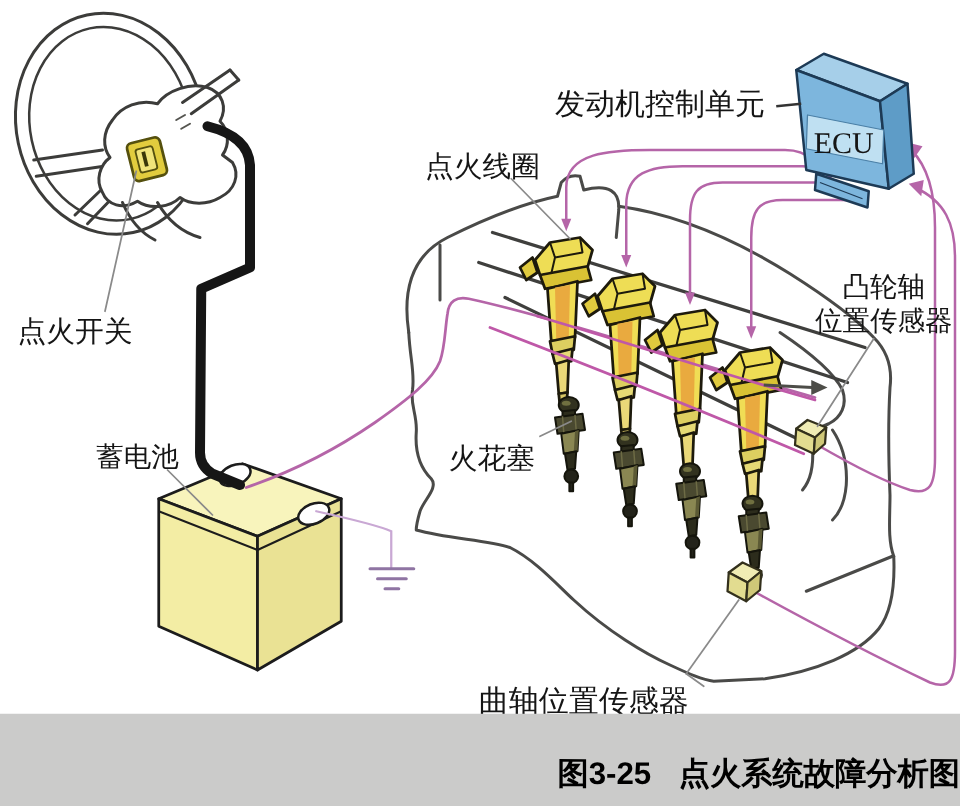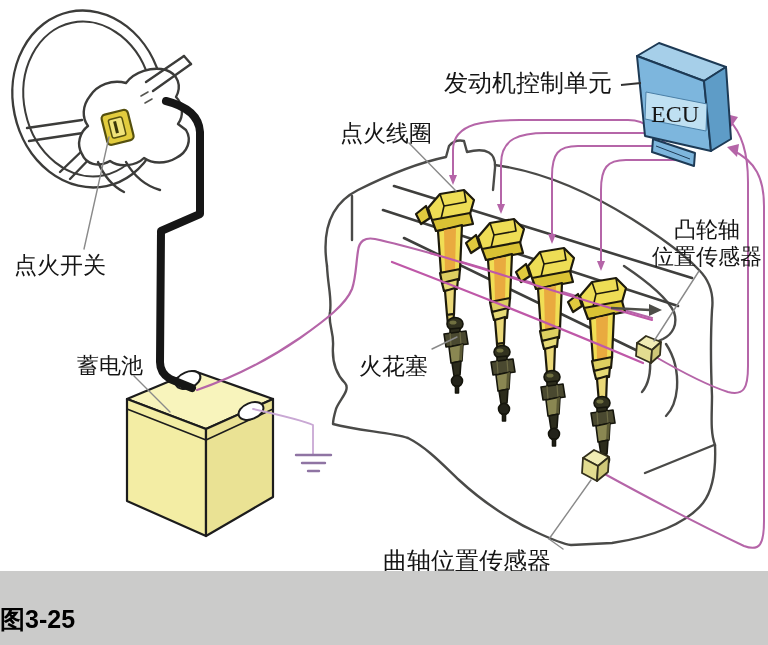--- a/index.html
+++ b/index.html
@@ -1,21 +1,21 @@
 <!DOCTYPE html>
 <html><head>
 <meta charset="utf-8">
 <style>
   html,body{margin:0;padding:0;background:#ffffff;}
   .stage{position:relative;width:768px;height:645px;background:#ffffff;overflow:hidden;
          font-family:"Liberation Serif","DejaVu Serif",serif;}
   .stage svg{position:absolute;left:0;top:0;}
   svg text{fill:#151515;font-family:"Liberation Serif","DejaVu Serif",serif;}
   .caption-band{position:absolute;left:0;top:571px;width:768px;height:74px;background:#cbcbca;
-    display:flex;justify-content:flex-start;align-items:center;}
+    display:flex;justify-content:flex-end;align-items:center;}
   .caption-inner{transform:translateY(11px);display:flex;gap:22px;
     font-family:"Liberation Sans","DejaVu Sans",sans-serif;font-weight:700;
     font-size:25px;color:#000;line-height:1;}
 </style>
 </head>
 <body>
 
 <div class="stage">
 <svg width="768" height="645" viewBox="0 0 768 645">
 
@@ -187,15 +187,16 @@
   <text x="444" y="91" font-size="24">发动机控制单元</text>
   <text x="651" y="122" font-size="24" fill="#16243e">ECU</text>
   <text x="707" y="237" font-size="22" text-anchor="middle">凸轮轴</text>
   <text x="707" y="264" font-size="22" text-anchor="middle">位置传感器</text>
   <text x="383" y="569" font-size="24">曲轴位置传感器</text>
 </svg>
 
   <div class="caption-band">
     <div class="caption-inner">
       <span>图3-25</span>
+      <span>点火系统故障分析图</span>
     </div>
   </div>
 </div>
 
 </body></html>

